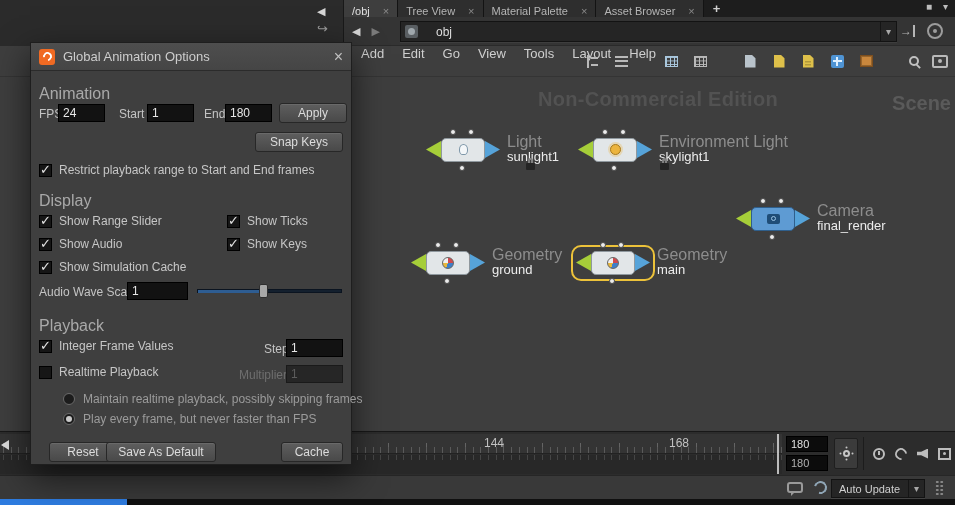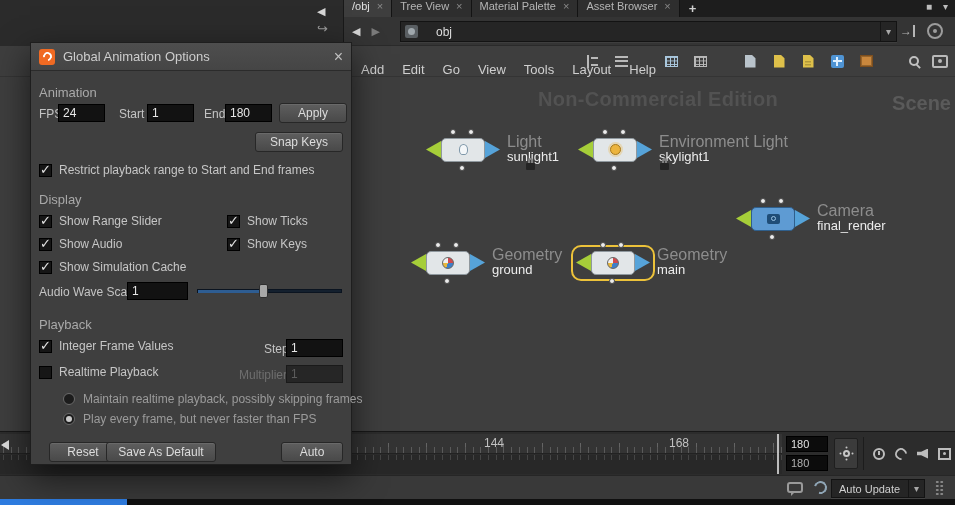--- a/index.html
+++ b/index.html
@@ -2,21 +2,21 @@
 <html><head>
 <meta charset="utf-8">
 <style>
 *{margin:0;padding:0;box-sizing:border-box}
 html,body{background:#1a1a1a}
 body{font-family:"Liberation Sans","DejaVu Sans",sans-serif}
 .screen{position:relative;width:955px;height:505px;background:#3e3e3e;overflow:hidden;font-size:12px;color:#ccc}
 
 .tabbar{position:absolute;left:0;top:0;width:100%;height:17px;background:#1d1d1d}
 .tabs{position:absolute;left:344px;top:0;height:17px;display:flex}
-.tab{display:flex;align-items:flex-start;gap:7px;padding:0 8px;background:#2e2e2e;border-right:1px solid #131313;font-size:11px;color:#b5b5b5;white-space:nowrap}
+.tab{display:flex;align-items:flex-end;gap:13px;padding:0 8px;background:#2e2e2e;border-right:1px solid #131313;font-size:11px;color:#b5b5b5;white-space:nowrap}
 .tab.active{background:#3e3e3e;color:#e0e0e0}
 .tclose{color:#8a8a8a;font-size:11px}
 .tab-add{display:flex;align-items:center;padding:0 9px;color:#d0d0d0;font-size:13px;font-weight:bold}
 .win-controls{position:absolute;right:7px;top:1px;display:flex;gap:11px;color:#bdbdbd;font-size:10px;align-items:center}
 .left-top-panel{position:absolute;left:0;top:0;width:344px;height:46px;background:#2b2b2b;border-right:1px solid #191919}
 .corner-icons{position:absolute;left:317px;top:6px;display:flex;flex-direction:column;gap:5px;z-index:3}
 .corner-icons span{font-size:11px;color:#d6d6d6;line-height:1}
 .corner-icons .c2{color:#9a9a9a;font-size:13px}
 .pathbar{position:absolute;left:344px;top:17px;right:0;height:29px;background:#343434;border-bottom:1px solid #2a2a2a}
 .nav{position:absolute;left:8px;top:8px;display:flex;gap:11px;font-size:11px}
@@ -24,21 +24,21 @@
 .combo{display:flex;align-items:center;background:#252525;border:1px solid #131313;box-shadow:0 1px 0 rgba(255,255,255,.05)}
 .combo .caret{margin-left:auto;border-left:1px solid #151515;align-self:stretch;display:flex;align-items:center;padding:0 5px;color:#a8a8a8;font-size:10px}
 .path-combo{position:absolute;left:56px;top:4px;width:497px;height:21px;padding-left:4px;gap:18px}
 .obj-icon{width:13px;height:13px;border-radius:2px;background:#5a5f63;display:flex;align-items:center;justify-content:center;flex:none}
 .obj-icon span{width:7px;height:7px;border-radius:50%;background:#a0a8ad;display:block}
 .path-text{color:#dedede;font-size:12px}
 .pin{position:absolute;right:40px;top:8px;font-size:12px;color:#b5b5b5;border-right:2px solid #b5b5b5;padding-right:1px;line-height:1}
 .i-radial{position:absolute;right:12px;top:6px;width:16px;height:16px;border:2px solid #9c9c9c;border-radius:50%;display:flex;align-items:center;justify-content:center}
 .i-radial span{width:4px;height:4px;border-radius:50%;background:#9c9c9c;display:block}
 .menubar{position:absolute;left:0;top:46px;width:100%;height:31px;background:#3e3e3e;border-bottom:1px solid #343434}
-.menus{position:absolute;left:352px;top:0;height:31px;display:flex;align-items:flex-end}
+.menus{position:absolute;left:352px;top:0;height:31px;display:flex;align-items:flex-start}
 .menu-item{padding:0 9px;font-size:13px;color:#cfcfcf}
 .mb-icons{position:absolute;right:5px;top:5px;display:flex;align-items:center;gap:9px}
 .mi{display:flex;align-items:center;justify-content:center;width:20px;height:20px}
 .sp{width:12px}
 
 .i-tree{width:13px;height:13px;background:linear-gradient(#b9b9b9,#b9b9b9) 1px 0/2px 13px no-repeat,linear-gradient(#b9b9b9,#b9b9b9) 5px 2px/7px 2px no-repeat,linear-gradient(#b9b9b9,#b9b9b9) 5px 9px/7px 2px no-repeat}
 .i-list{width:13px;height:11px;background:linear-gradient(#b9b9b9,#b9b9b9) 0 0/13px 2px no-repeat,linear-gradient(#b9b9b9,#b9b9b9) 0 4px/13px 2px no-repeat,linear-gradient(#b9b9b9,#b9b9b9) 0 9px/13px 2px no-repeat}
 .i-grid{width:13px;height:11px;border:1px solid #a9c7dd;background:linear-gradient(90deg,#a9c7dd 1px,transparent 1px) 0 0/4px 100%,linear-gradient(#a9c7dd 1px,transparent 1px) 0 0/100% 3.5px}
 .i-grid.g2{border-color:#b9b9b9;background:linear-gradient(90deg,#b9b9b9 1px,transparent 1px) 0 0/4px 100%,linear-gradient(#b9b9b9 1px,transparent 1px) 0 0/100% 3.5px}
 .i-page{width:11px;height:13px;background:#b9c3cb;clip-path:polygon(0 0,64% 0,100% 28%,100% 100%,0 100%)}
@@ -106,21 +106,21 @@
 .grip{position:absolute;right:11px;top:4px;width:9px;height:16px;background:radial-gradient(#8a8a8a 1px,transparent 1.4px) 0 0/4.5px 4px}
 .bottom-strip{position:absolute;left:0;top:499px;width:100%;height:6px;background:#101010}
 .bottom-strip-blue{position:absolute;left:0;top:499px;width:127px;height:6px;background:#2e7ce0}
 
 .dialog{position:absolute;left:30px;top:42px;width:322px;height:423px;background:#3f3f3f;border:1px solid #1e1e1e;box-shadow:0 12px 32px rgba(0,0,0,.6);z-index:10}
 .dlg-title{position:absolute;left:0;top:0;width:100%;height:28px;background:linear-gradient(#4e4e4e,#454545);border-bottom:1px solid #2b2b2b;display:flex;align-items:center;padding:0 8px;gap:8px}
 .hlogo{width:16px;height:16px;background:#f06a23;border-radius:3px;display:flex;align-items:center;justify-content:center;flex:none}
 .hlogo span{width:9px;height:9px;border:2px solid #fff;border-bottom-color:transparent;border-radius:50%;transform:rotate(35deg);display:block}
 .dlg-title-text{font-size:13px;color:#cdcdcd}
 .dlg-close{margin-left:auto;font-size:16px;color:#c0c0c0;line-height:1}
-.seclabel{position:absolute;color:#a9a9a9;font-size:13px}
+.seclabel{position:absolute;color:#a9a9a9;font-size:16px}
 .flabel{position:absolute;color:#c4c4c4;font-size:12px;white-space:nowrap}
 .flabel.dim{color:#6e6e6e}
 .field{position:absolute;background:#121212;border:1px solid #000;color:#e8e8e8;font-size:12px;font-family:inherit;padding:0 4px;height:18px}
 .field.dim{color:#5d5d5d;background:#262626;border-color:#1a1a1a}
 .btn{position:absolute;background:linear-gradient(#5e5e5e,#494949);border:1px solid #272727;border-radius:3px;color:#dcdcdc;font-size:12px;font-family:inherit;box-shadow:inset 0 1px 0 rgba(255,255,255,.08);height:20px}
 .cb{display:flex;align-items:center;gap:7px;position:absolute;font-size:12px;color:#c6c6c6;white-space:nowrap}
 .cb .box{width:13px;height:13px;background:#161616;border:1px solid #000;display:flex;align-items:center;justify-content:center;flex:none}
 .cb .tick{color:#e4e4e4;font-size:13px;font-weight:bold;line-height:1;margin-top:-2px}
 .rb{display:flex;align-items:center;gap:8px;position:absolute;font-size:12px;color:#9b9b9b;white-space:nowrap}
 .rb .circle{width:12px;height:12px;border-radius:50%;background:#1c1c1c;border:1px solid #6a6a6a;display:flex;align-items:center;justify-content:center;flex:none}
@@ -480,16 +480,16 @@
         </span>
       <span>Play every frame, but never faster than FPS</span>
     </label>
     <label class="rb" style="left:32px;top:349px">
       <span class="circle"></span>
       <span>Maintain realtime playback, possibly skipping frames</span>
     </label>
 
     <button class="btn" style="left:18px;top:399px;width:68px">Reset</button>
     <button class="btn" style="left:75px;top:399px;width:110px">Save As Default</button>
-    <button class="btn" style="left:250px;top:399px;width:62px">Auto</button>
+    <button class="btn" style="left:250px;top:399px;width:62px">Cache</button>
   </div>
 
 </div>
 
 </body></html>

